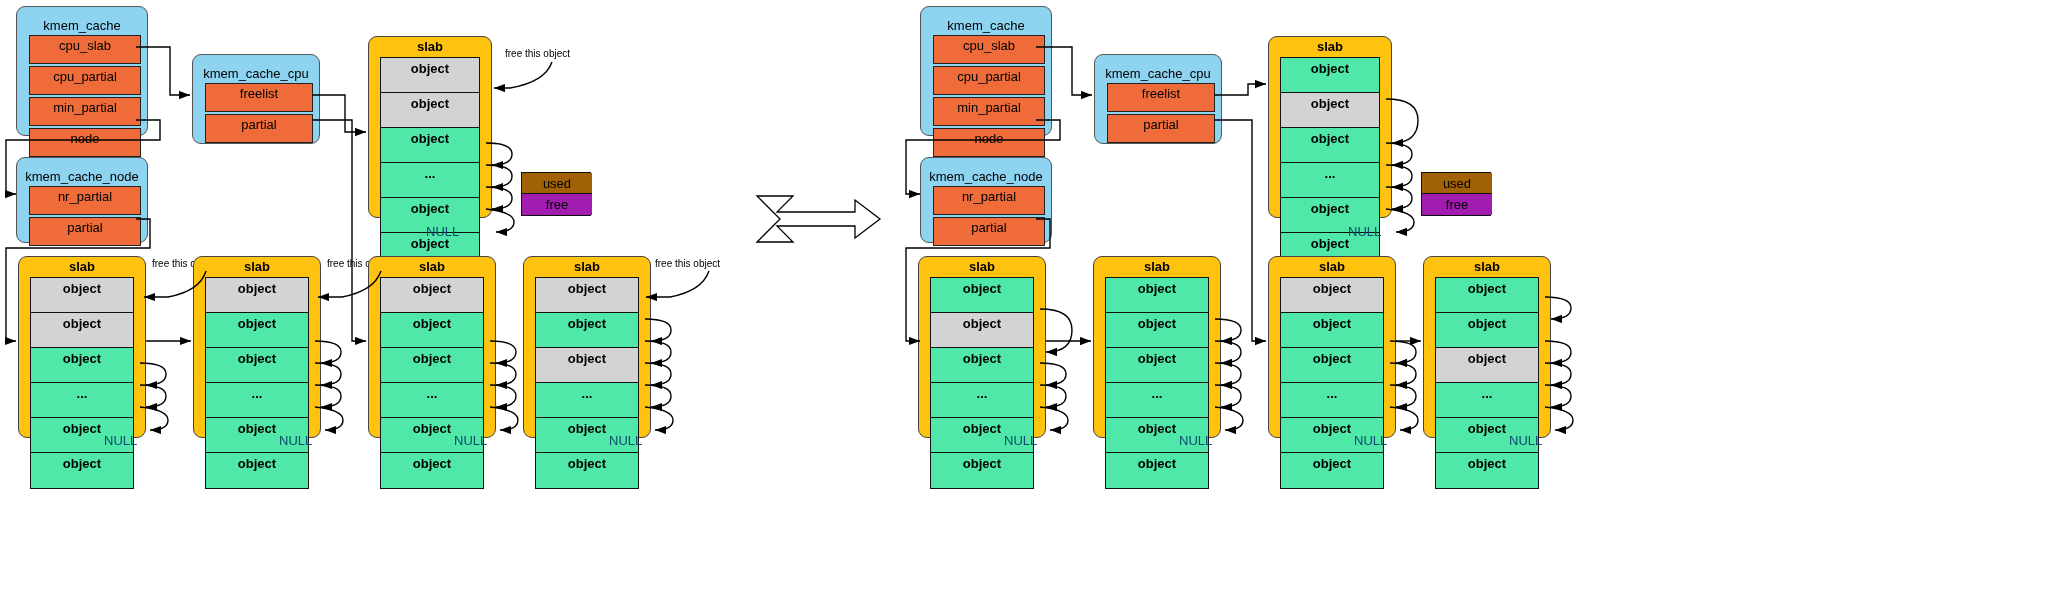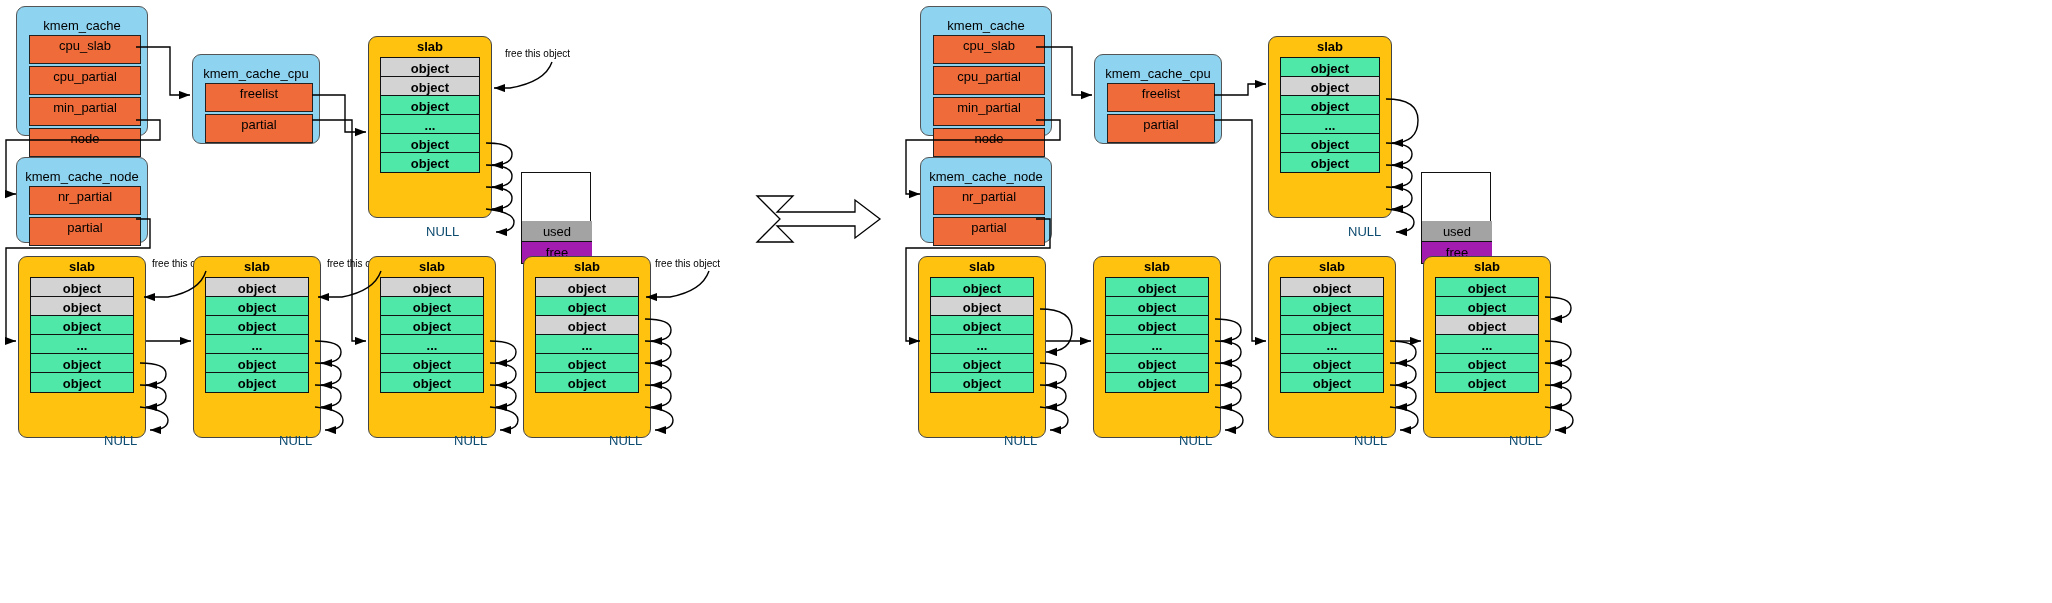--- a/index.html
+++ b/index.html
@@ -5,27 +5,27 @@
   html,body{margin:0;padding:0;background:#ffffff;}
   body{width:2052px;height:603px;overflow:hidden;font-family:"Liberation Sans",sans-serif;}
   #stage{position:relative;width:2052px;height:603px;}
   svg.layer{position:absolute;left:0;top:0;width:2052px;height:603px;pointer-events:none;}
   .struct{position:absolute;background:#8ed3f0;border:1px solid #555;border-radius:9px;box-sizing:border-box;}
   .struct .title{text-align:center;font-size:13px;color:#000;padding-top:11px;line-height:15px;}
   .field{margin:2px 6px 2px 12px;background:#ef6c3a;border:1px solid #222;text-align:center;font-size:13px;line-height:19px;height:29px;color:#000;box-sizing:border-box;}
   .slab{position:absolute;background:#ffc20e;border:1px solid #444;border-radius:9px;box-sizing:border-box;font-weight:bold;}
   .slab .title{text-align:center;font-size:13px;color:#000;line-height:16px;padding-top:2px;}
   .objs{margin:2px 11px 5px 11px;border:1px solid #111;box-sizing:border-box;}
-  .obj{height:19px;line-height:21px;text-align:center;font-size:13px;color:#000;border-bottom:1px solid #111;box-sizing:border-box;}
+  .obj{height:35px;line-height:21px;text-align:center;font-size:13px;color:#000;border-bottom:1px solid #111;box-sizing:border-box;}
   .obj:last-child{border-bottom:none;}
   .obj.used{background:#d3d3d3;}
   .obj.free{background:#4fe8a8;}
   .legend{position:absolute;border:1px solid #111;box-sizing:border-box;}
   .legend div{height:21px;line-height:21px;text-align:center;font-size:13px;width:70px;box-sizing:border-box;}
-  .legend .used{background:#a3a3a3;border-bottom:1px solid #111;margin-top:48px;}
+  .legend .used{background:#a16207;border-bottom:1px solid #111;}
   .legend .free{background:#a21caf;}
   .note{position:absolute;color:#000000;font-size:10px;white-space:nowrap;}
   .nulltxt{position:absolute;font-size:13px;color:#0c4a6e;white-space:nowrap;}
 </style>
 </head>
 <body>
 
 <div id="stage">
 
   <div class="struct" style="left:16px;top:6px;width:132px;height:130px;">

